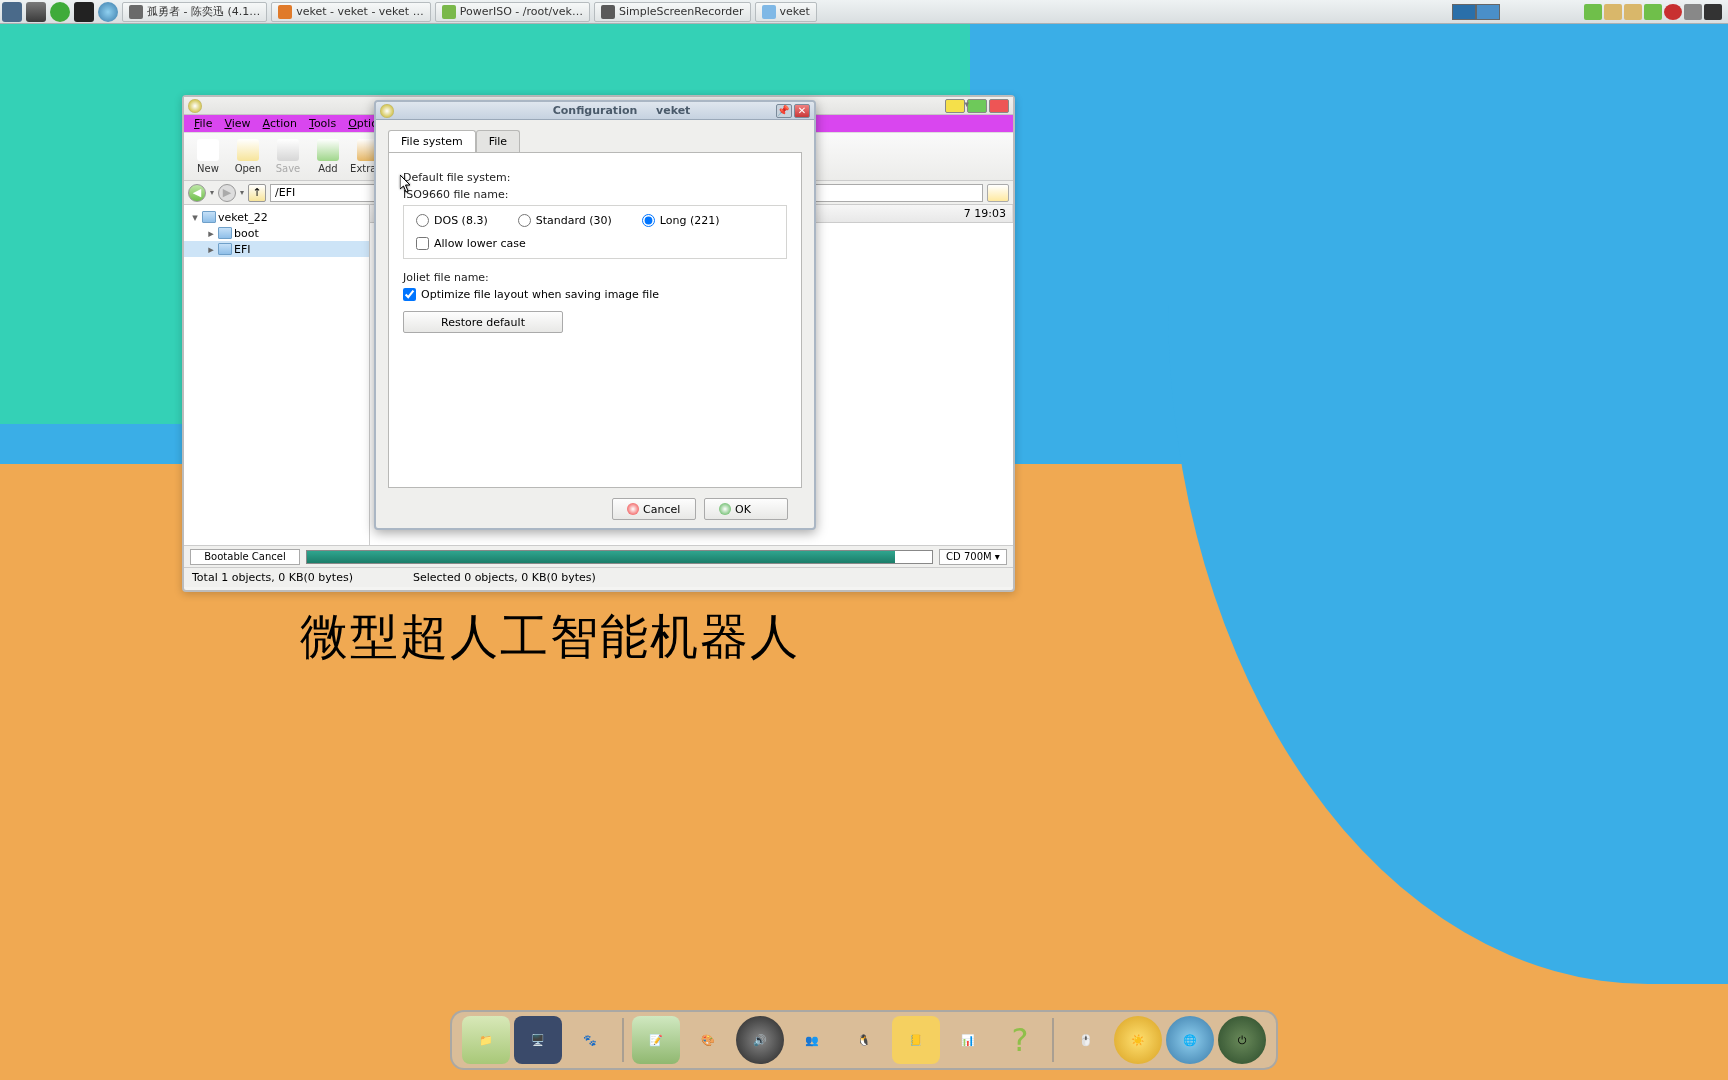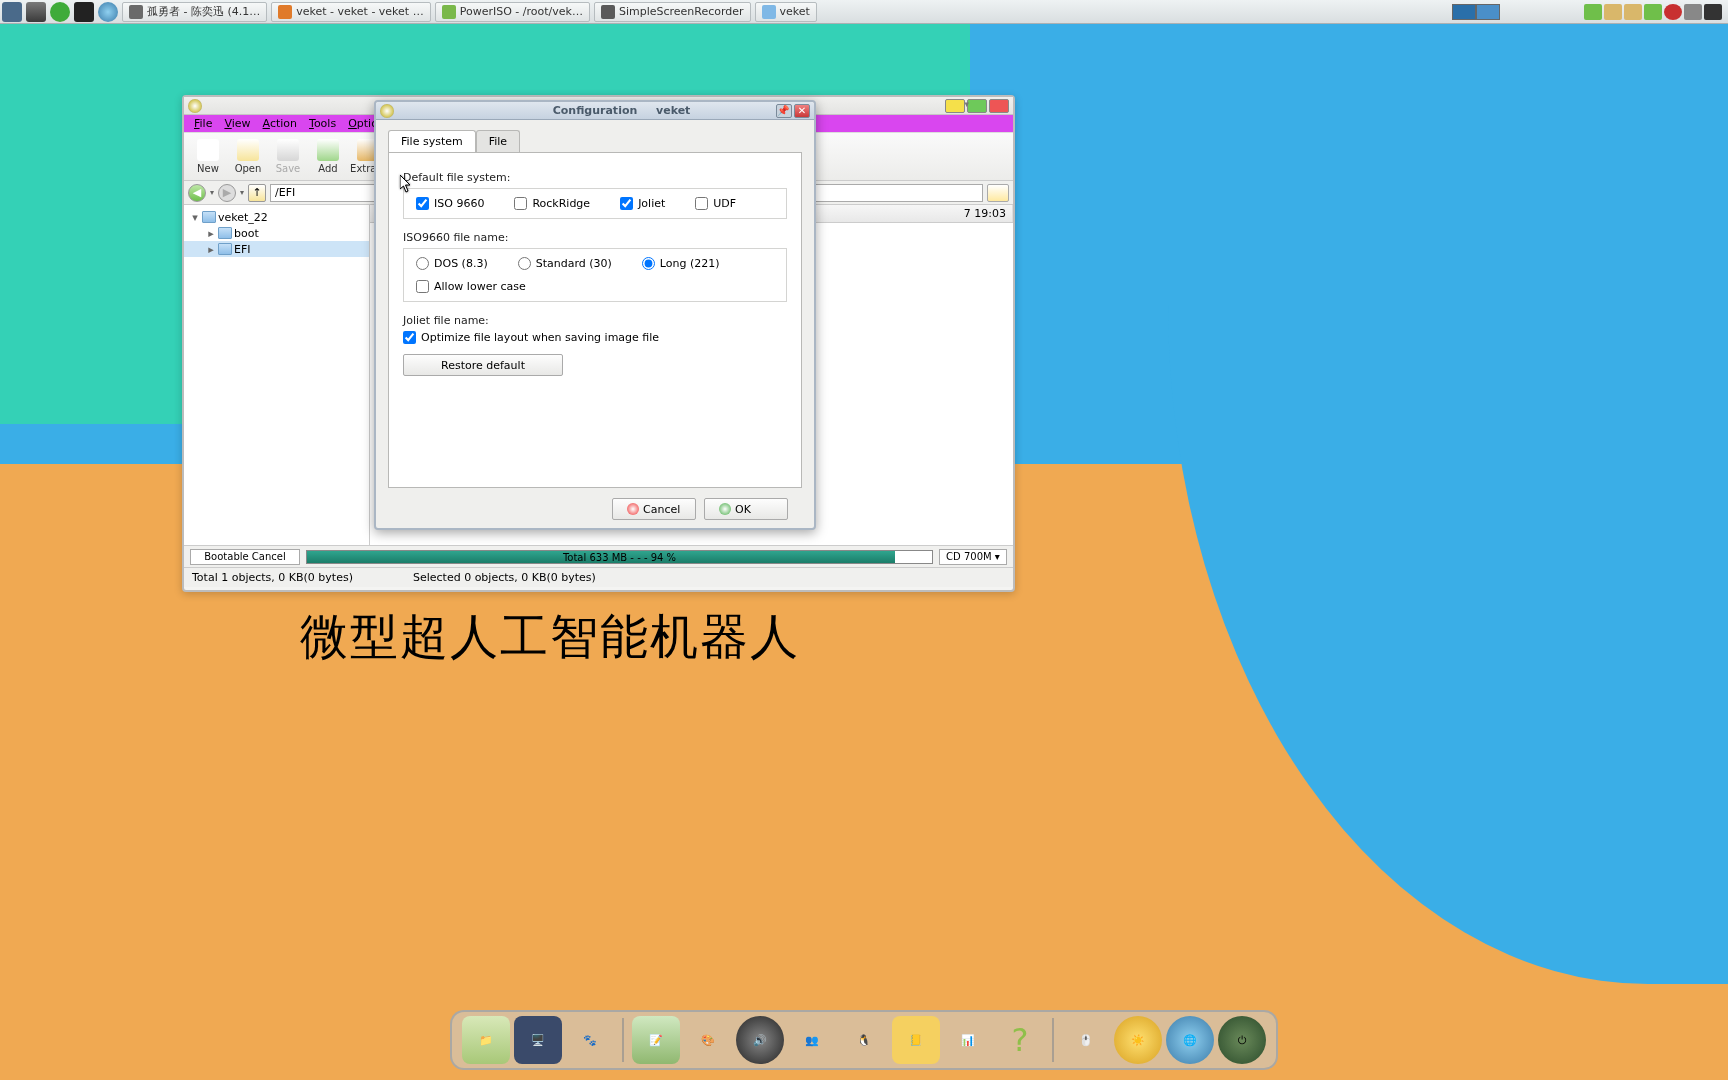--- a/index.html
+++ b/index.html
@@ -219,21 +219,20 @@
         <div class="col" style="width:200px"></div>
         <div class="col" style="width:80px"></div>
         <div class="col" style="flex:1;text-align:right">7 19:03</div>
       </div>
     </div>
   </div>
   <div class="pw-status">
     <div class="boot">Bootable Cancel</div>
     <div class="bar">
       <div class="fill"></div>
-      <div class="txt">Total  633 MB   - - -   94 %</div>
     </div>
     <div class="cd">CD 700M ▾</div>
   </div>
   <div class="pw-status2">
     <span>Total 1 objects, 0 KB(0 bytes)</span>
     <span>Selected 0 objects, 0 KB(0 bytes)</span>
   </div>
 </div>
 
 <div class="cfg">
@@ -246,38 +245,20 @@
       <span class="close">✕</span>
     </div>
   </div>
   <div class="cfg-body">
     <div class="tabs">
       <div class="tab active">File system</div>
       <div class="tab">File</div>
     </div>
     <div class="panel">
       <div class="grp-label">Default file system:</div>
-      <div class="grp" id="fs-host">
-          <label class="chk">
-            <input type="checkbox" checked="" style="">
-            <span>ISO 9660</span>
-          </label>
-          <label class="chk">
-            <input type="checkbox" style="">
-            <span>RockRidge</span>
-          </label>
-          <label class="chk">
-            <input type="checkbox" checked="" style="">
-            <span>Joliet</span>
-          </label>
-          <label class="chk">
-            <input type="checkbox" style="">
-            <span>UDF</span>
-          </label>
-        </div>
 
       <div class="grp-label">ISO9660 file name:</div>
       <div class="grp" id="iso-host" style="flex-direction:row;">
 
       <label class="rad">
             <input type="radio" name="ison" style="">
             <span>DOS (8.3)</span>
           </label>
           <label class="rad">
             <input type="radio" name="ison" style="">

